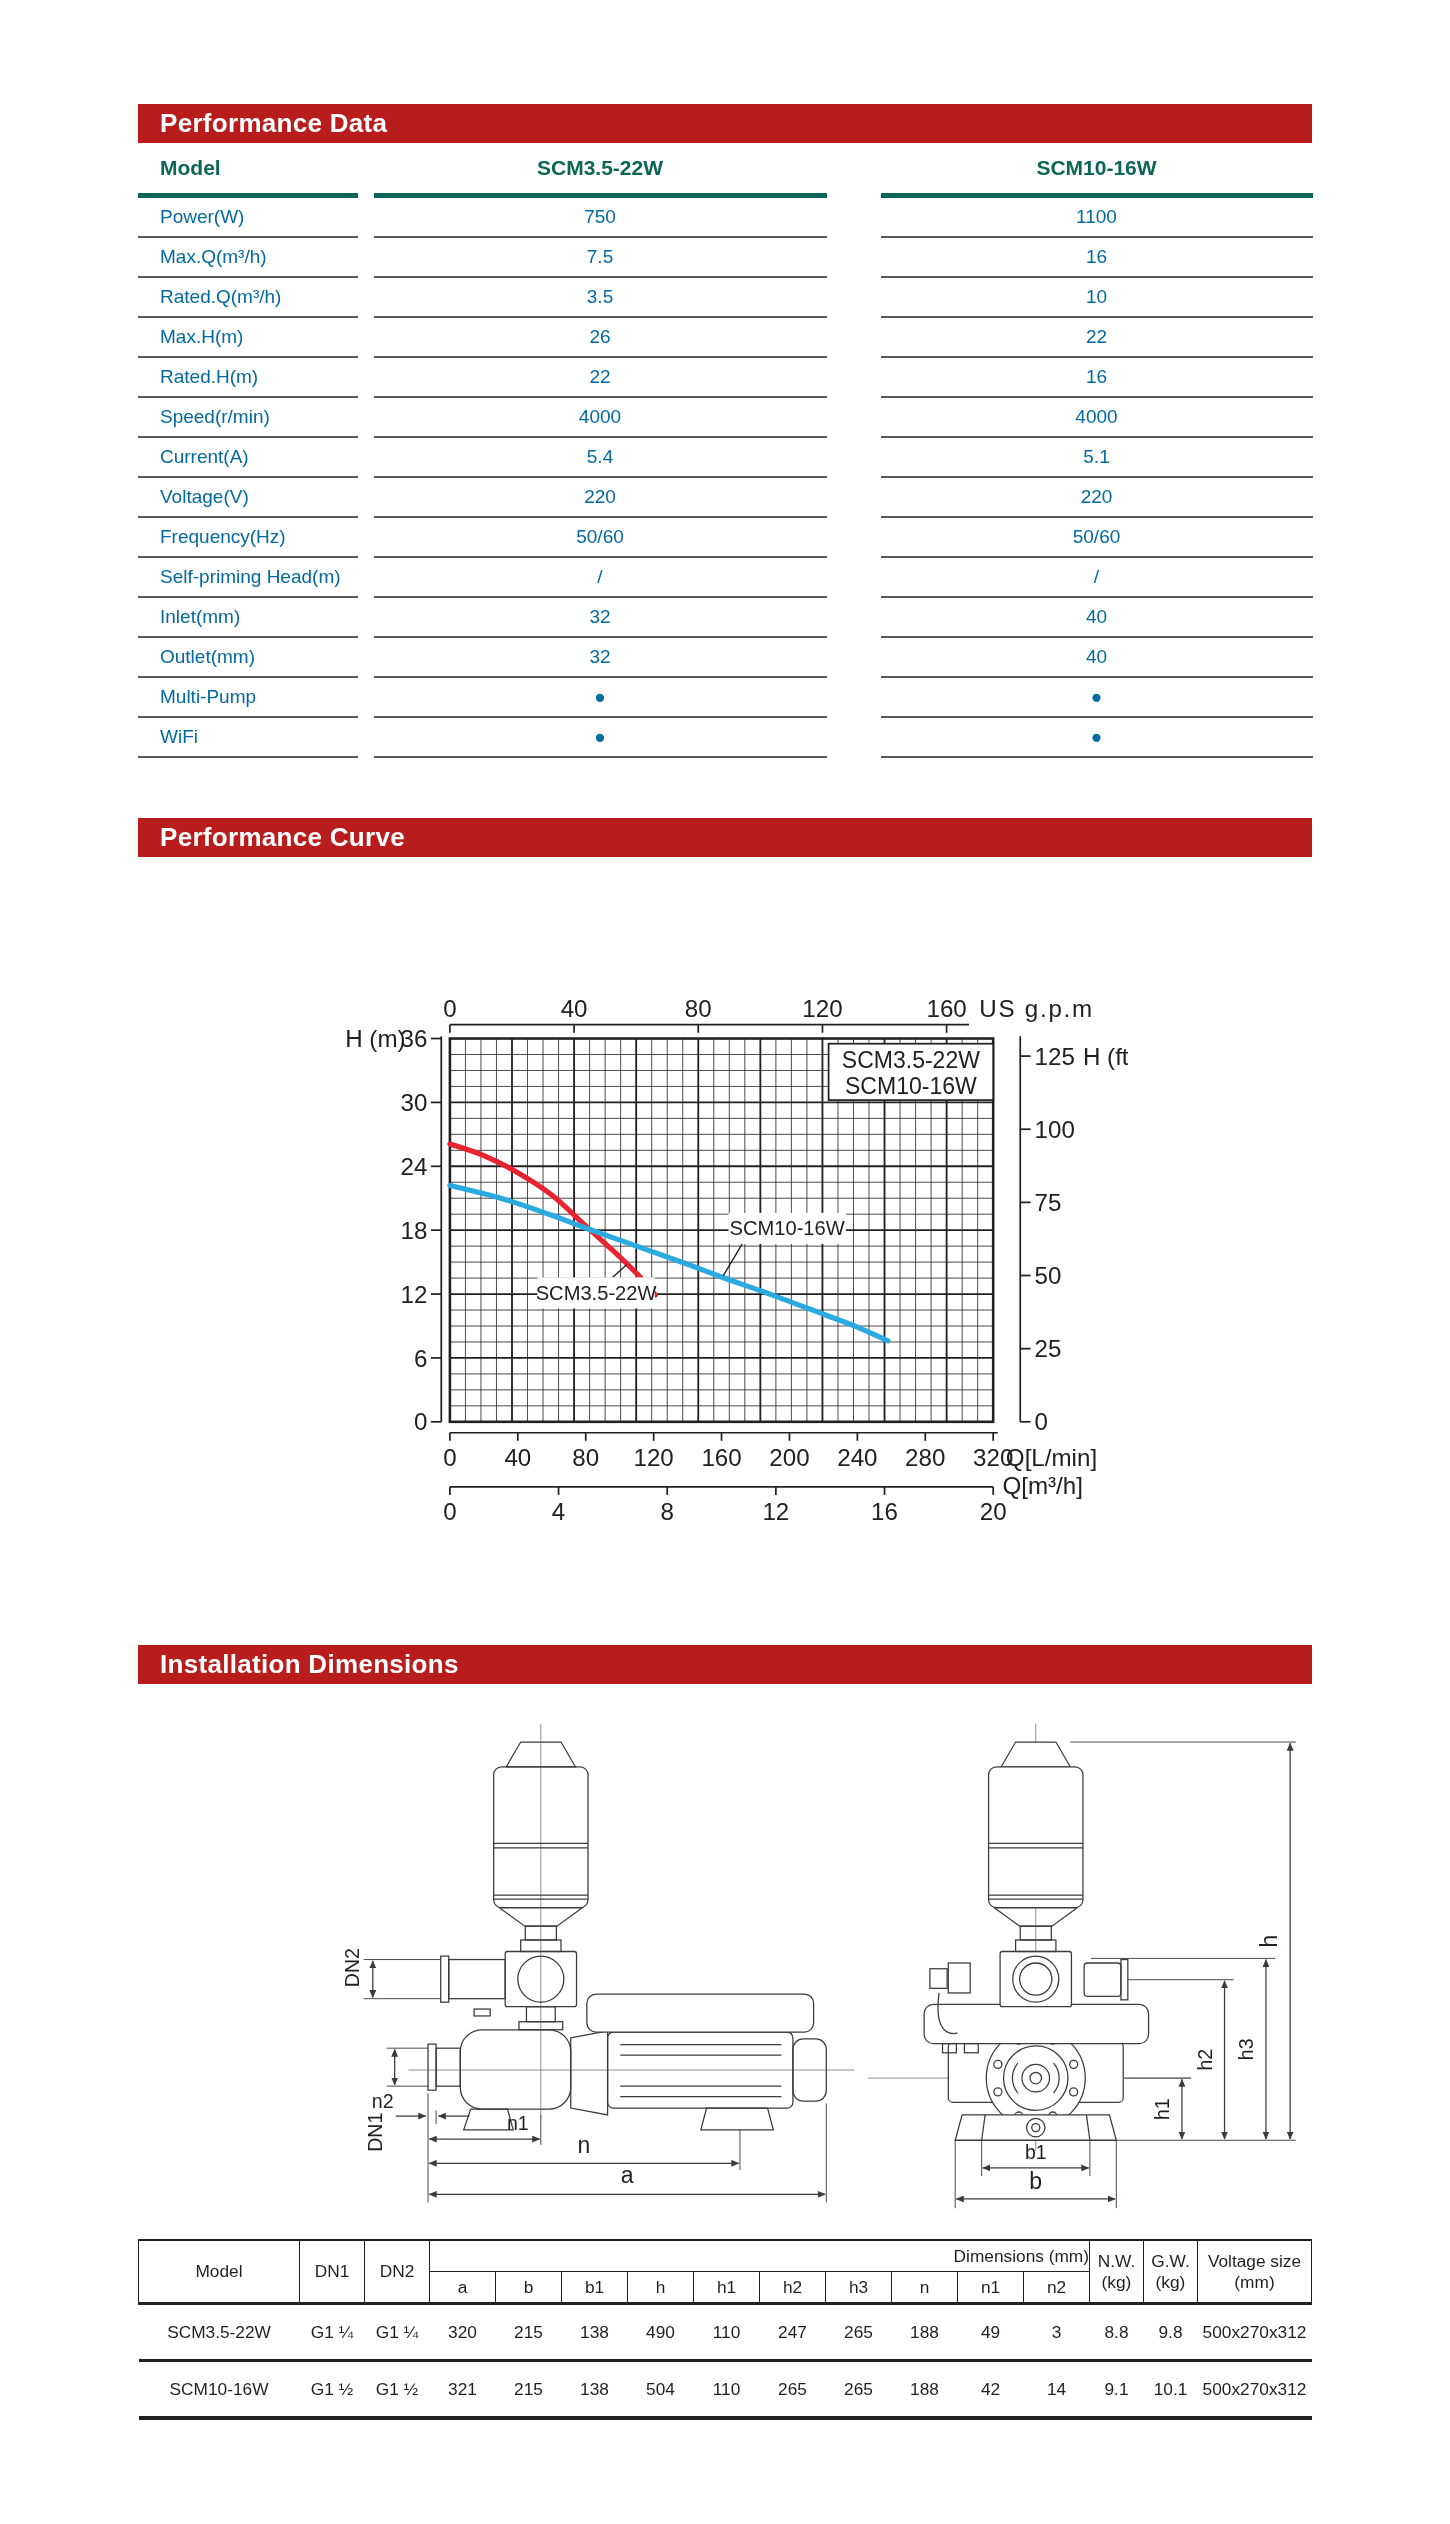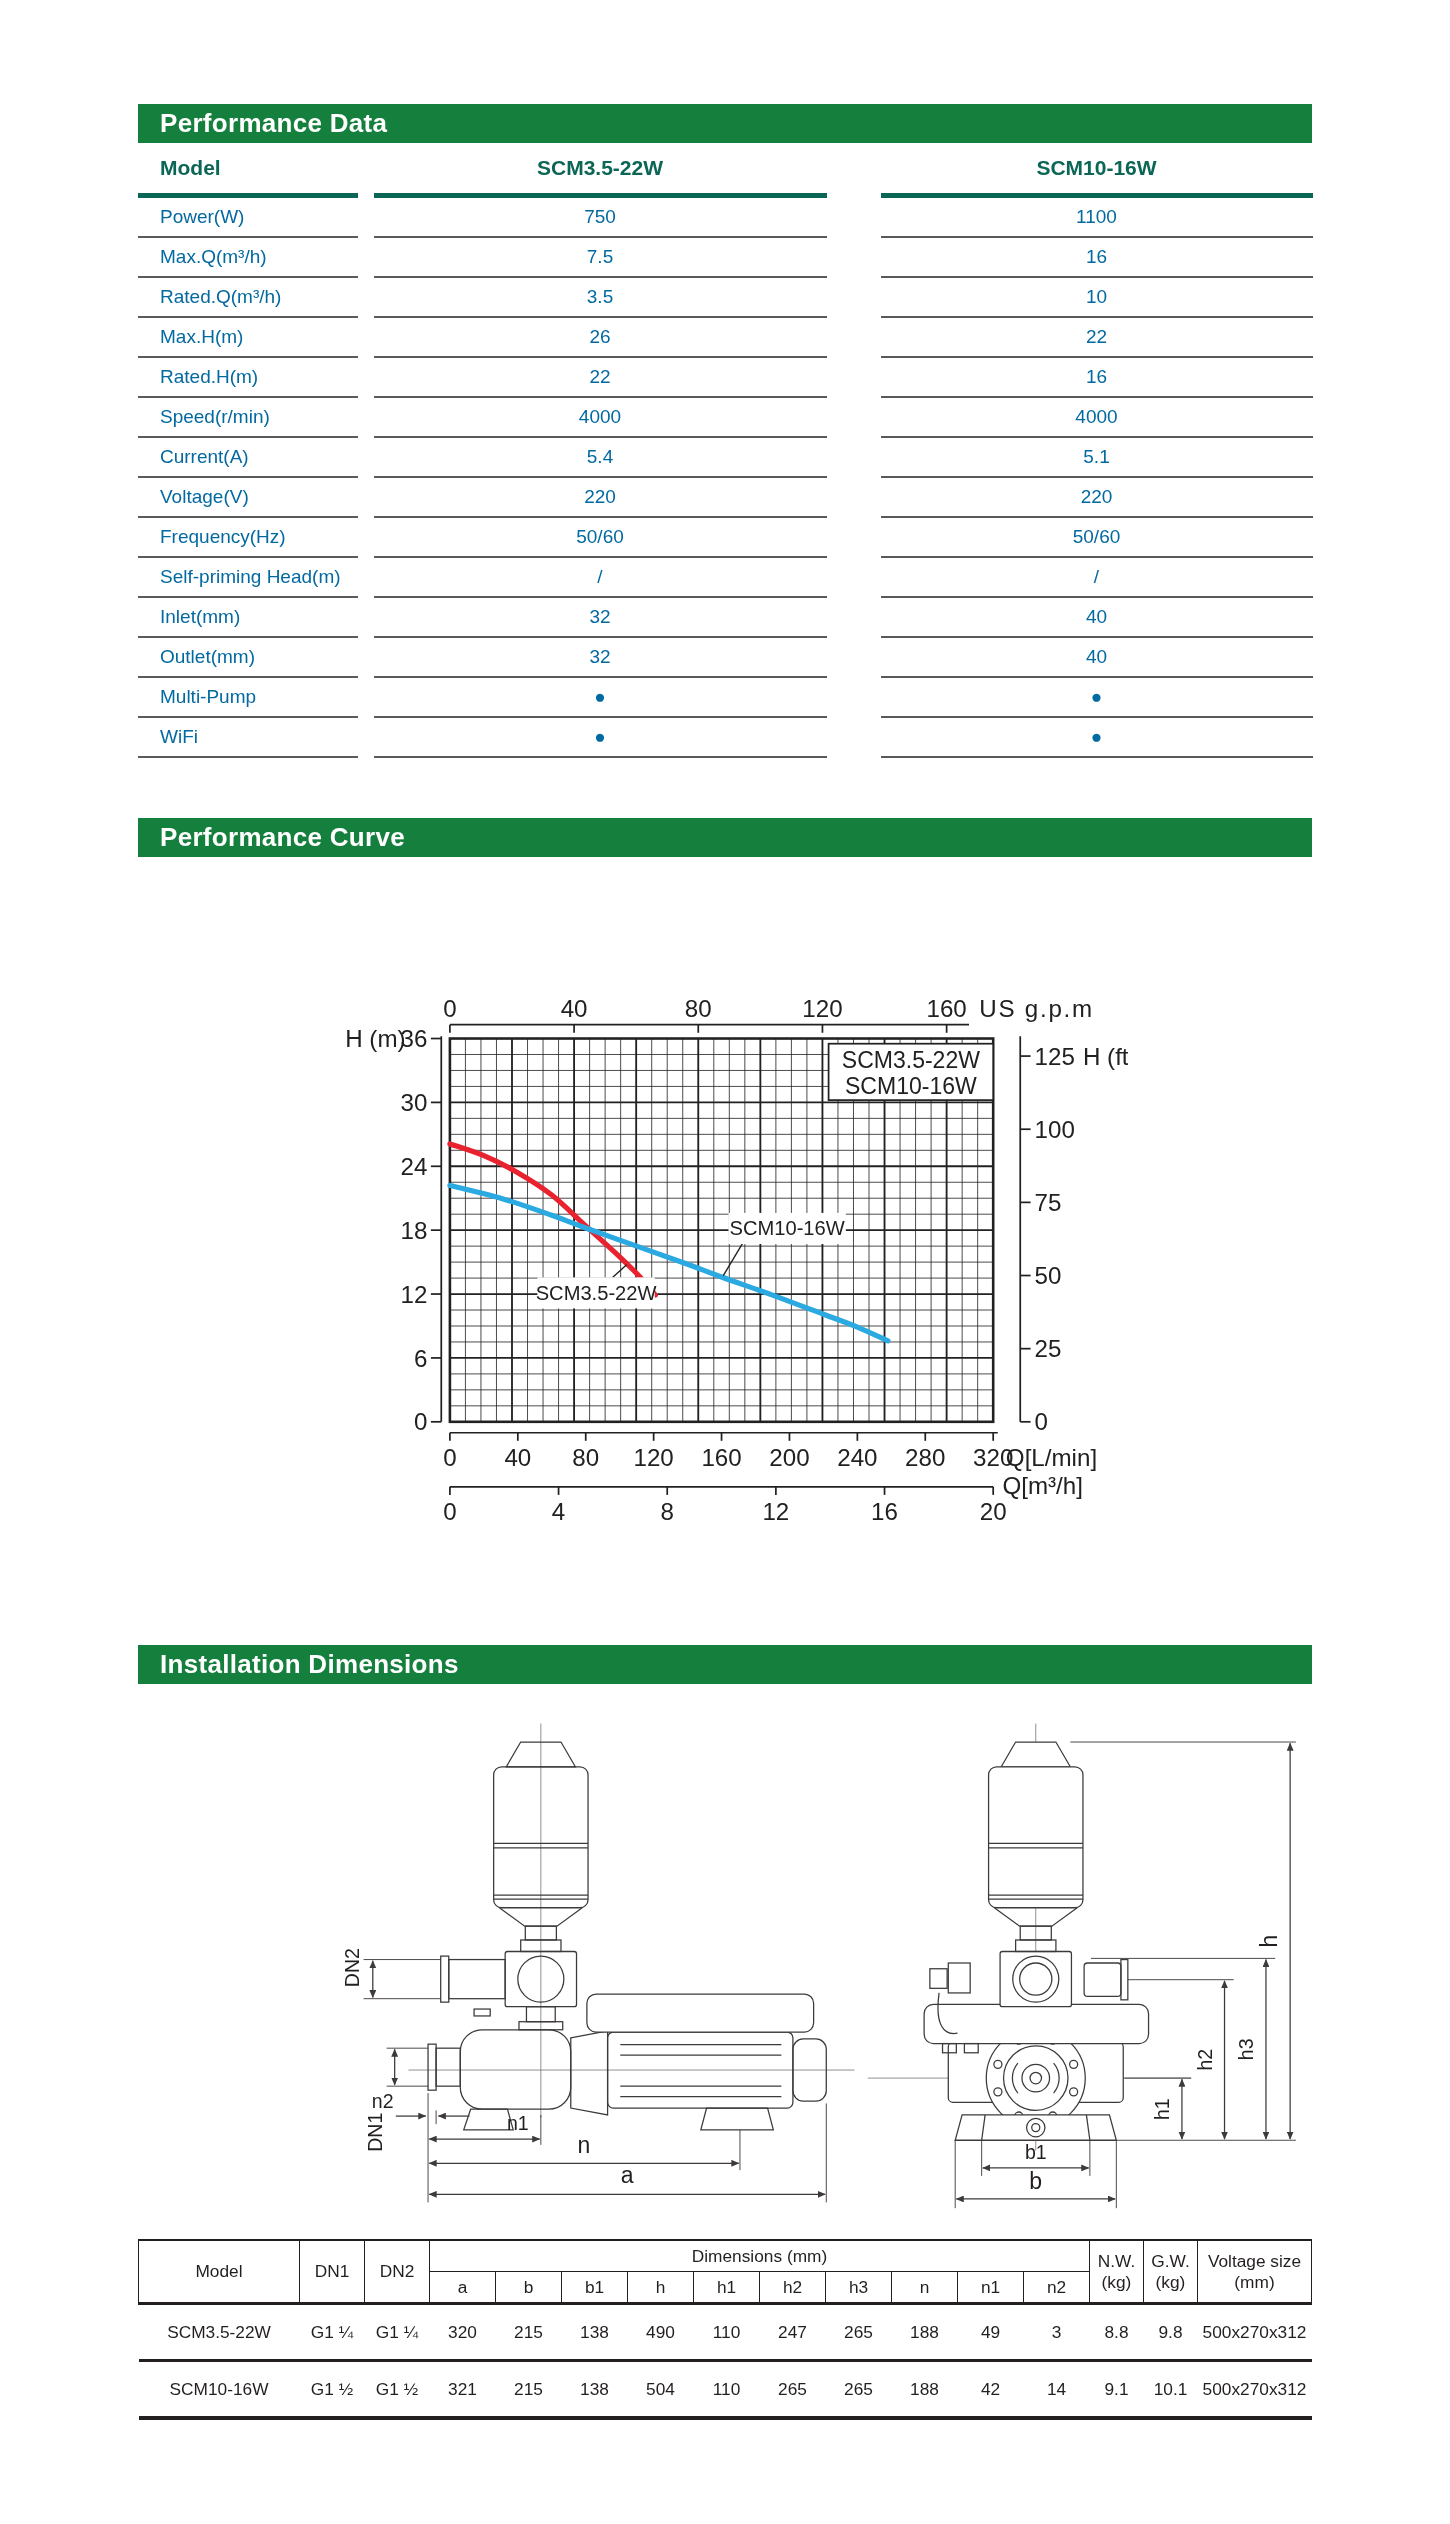--- a/index.html
+++ b/index.html
@@ -1,19 +1,19 @@
 <!DOCTYPE html>
 <html style="font-size:9.2px"><head>
 <meta charset="utf-8">
 <style>
   html,body{margin:0;padding:0;background:#fff;}
   .page{position:relative;width:1450px;height:2525px;background:#ffffff;overflow:hidden;
         font-family:"Liberation Sans",sans-serif;color:#393536;}
   
-  .bar{position:absolute;left:138px;width:1174px;height:39px;background:#15803d;
+  .bar{position:absolute;left:138px;width:1174px;height:39px;background:#b91c1c;
        box-sizing:border-box;display:flex;align-items:center;padding-left:22px;}
   .bar span{color:#ffffff;font-size:26px;font-weight:700;letter-spacing:0.3px;}
   
   .spec{position:absolute;left:138px;top:143px;width:1174px;}
   .spec-head,.spec-row{display:grid;grid-template-columns:220px 15.5px 453px 54px 432px;}
   .spec-head{height:55px;}
   .spec-head .cell{box-sizing:border-box;border-bottom:5.2px solid #0B6655;display:flex;align-items:center;
        color:#0B6655;font-size:21px;font-weight:700;}
   .spec-head .c0{padding-left:22px;}
   .spec-head .c1,.spec-head .c2{justify-content:center;}
@@ -39,21 +39,21 @@
   #drawings .dim{stroke:#3E3A3B;stroke-width:2.2;fill:none;}
   #drawings text{font-family:"Liberation Sans",sans-serif;fill:#231F20;font-size:34px;}
   #drawings text.big{font-size:40px;}
   
   .dimtbl{position:absolute;left:138px;top:2239px;width:1174px;border-collapse:collapse;
       font-size:17.3px;color:#231F20;border-top:2.3px solid #231F20;border-bottom:4.6px solid #231F20;}
   .dimtbl th{border:1.2px solid #231F20;font-weight:400;text-align:center;padding:0;}
   .dimtbl tr.hrow1 th{height:30px;}
   .dimtbl tr.hrow2 th{height:30px;border-bottom:3.5px solid #231F20;}
   .dimtbl th.span2{border-bottom:3.5px solid #231F20;}
-  .dimtbl th.grp{border-bottom:1.2px solid #231F20;}
+  .dimtbl th.grp{border-bottom:1.2px solid #231F20;text-align:right;}
   .dimtbl td{border:none;border-bottom:3.5px solid #231F20;text-align:center;height:54px;padding:0;}
   .dimtbl .unit{display:block;}
 </style>
 </head>
 <body>
 
 <div class="page">
 
   <div class="bar" style="top:104px">
     <span>Performance Data</span>

